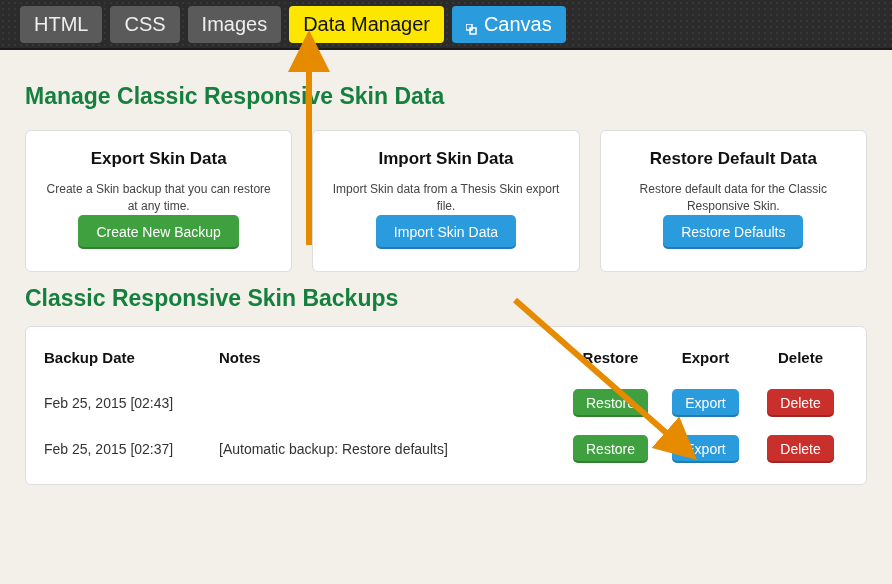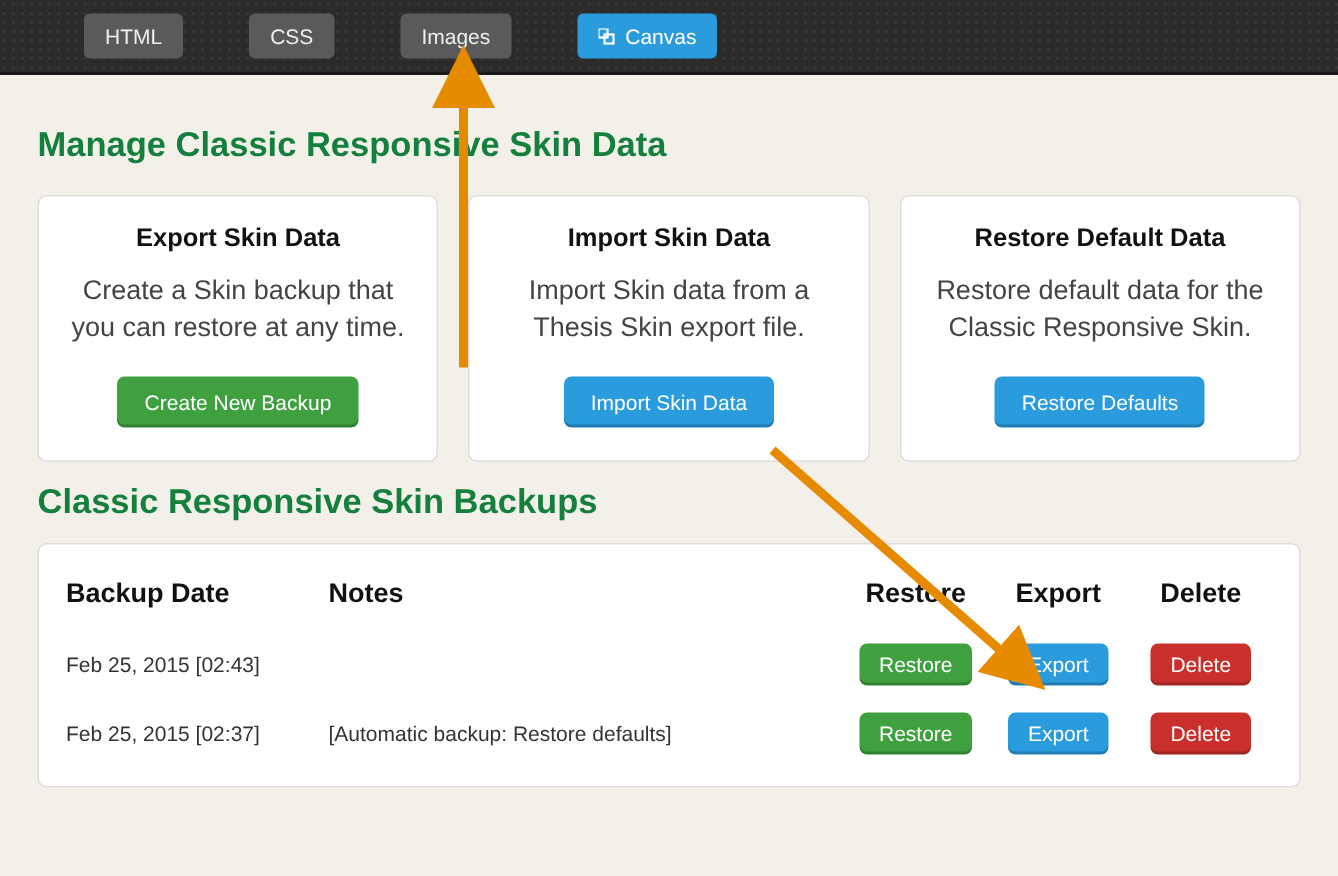--- a/index.html
+++ b/index.html
@@ -1,51 +1,52 @@
 <!DOCTYPE html>
 <html><head>
   <meta charset="utf-8">
   <style>
     * { margin:0; padding:0; box-sizing:border-box; }
     body { font-family: Arial, Helvetica, sans-serif; background:#f3f0ea; width:892px; height:584px; overflow:hidden; position:relative; }
     .topbar { background:#2b2b2b; background-image:radial-gradient(rgba(255,255,255,0.06) 1px, transparent 1px); background-size:6px 6px; height:50px; border-bottom:2px solid #1a1a1a; display:flex; align-items:center; padding:0 20px; gap:8px; }
-    .tab { background:#5a5a5a; color:#eee; padding:7px 14px; border-radius:4px; font-size:14px; cursor:pointer;margin-left:36px; }
+    .tab { background:#5a5a5a; color:#eee; padding:7px 14px; border-radius:4px; font-size:20px; cursor:pointer; }
     .tab.active { background:#fde600; color:#111; }
     .tab.canvas { background:#2a9bdd; color:#fff; display:flex; align-items:center; gap:6px; }
     .content { padding:25px 25px 0 25px; }
     h2 { font-size:23px; font-weight:bold; color:#15803d; margin:8px 0 20px 0; }
     .cards { display:flex; gap:20px; }
     .card { flex:1; background:#fff; border:1px solid #ddd; border-radius:6px; padding:18px 14px 22px 14px; text-align:center; }
     .card h3 { font-size:17px; font-weight:bold; color:#111; margin-bottom:12px; }
-    .card p { font-size:18px; color:#444; line-height:1.4; margin-bottom:20px; }
+    .card p { font-size:12px; color:#444; line-height:1.4; }
     .btn { display:inline-block; color:#fff; border:none; padding:9px 18px; border-radius:5px; font-size:14px; cursor:pointer; box-shadow:inset 0 -2px 0 rgba(0,0,0,0.2); }
     .btn-green { background:#3fa03f; }
     .btn-blue { background:#2a9bdd; }
     .btn-red { background:#c9302c; }
     .btn-sm { padding:6px 13px; font-size:14px; border-radius:5px; }
     h2.sec2 { margin-top:13px; margin-bottom:14px; }
     .table-card { background:#fff; border:1px solid #ddd; border-radius:6px; padding:16px 18px 12px 18px; }
     table { width:100%; border-collapse:collapse; }
-    th { text-align:left; font-size:18px; font-weight:bold; color:#111; padding:6px 0 14px 0;margin-top:24px; }
+    th { text-align:left; font-size:15px; font-weight:bold; color:#111; padding:6px 0 14px 0;margin-top:24px; }
     th.center { text-align:center; }
     td { font-size:14px; color:#333; padding:9px 0; vertical-align:middle; }
     td.center { text-align:center; }
     .col-date { width:175px; }
     .col-notes { }
     .col-btn { width:95px; }
     .icon-canvas { display:inline-block; width:12px; height:12px; }
     svg.annot { position:absolute; top:0; left:0; pointer-events:none; }
   </style>
 </head>
 <body>
 
 <div class="topbar">
   <div class="tab">HTML</div>
   <div class="tab">CSS</div>
   <div class="tab">Images</div>
+  <div class="tab active">Data Manager</div>
   <div class="tab canvas">
     <span class="icon-canvas">
       <svg viewBox="0 0 12 12" width="12" height="12">
           <rect x="0" y="0" width="6" height="6" fill="none" stroke="#fff" stroke-width="1.5"></rect>
           <rect x="4" y="4" width="6" height="6" fill="none" stroke="#fff" stroke-width="1.5"></rect>
         </svg>
     </span>
     <span>Canvas</span>
   </div>
 </div>

